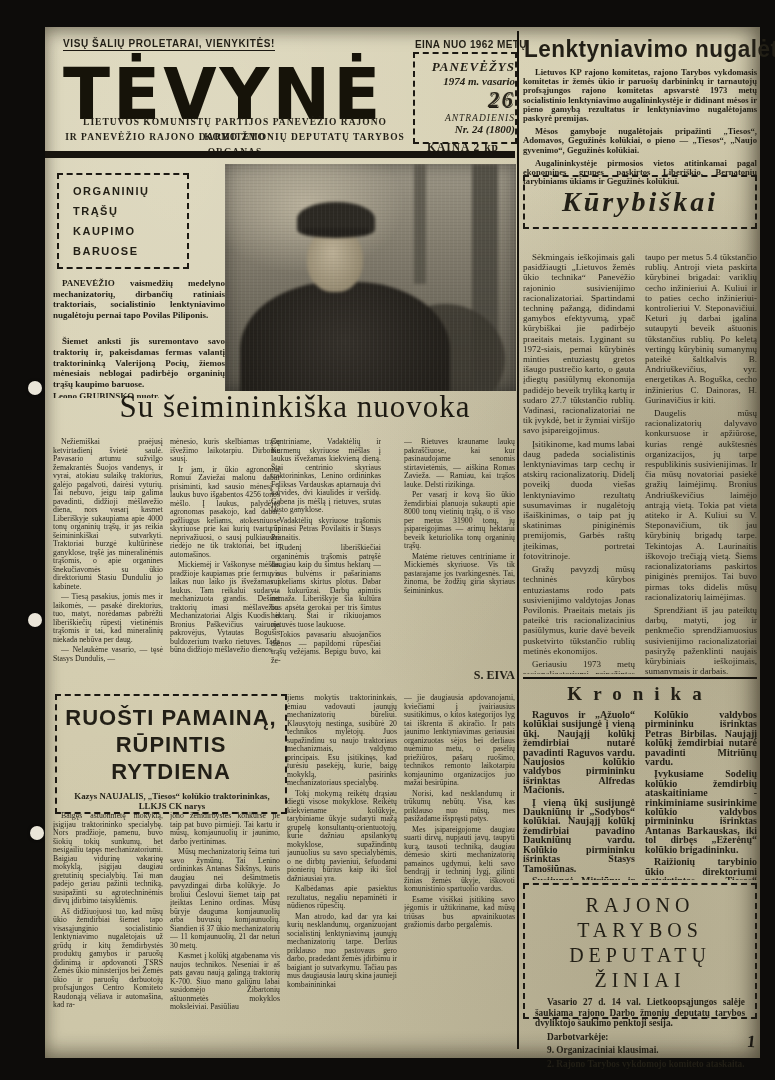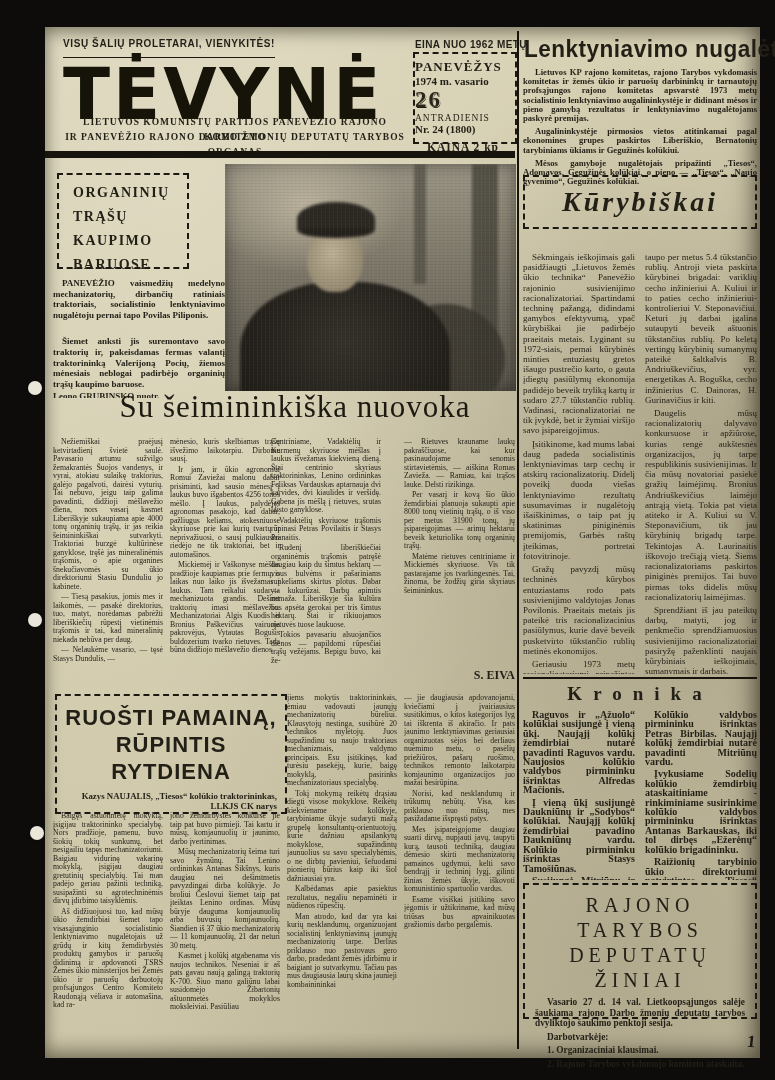--- a/index.html
+++ b/index.html
@@ -11,41 +11,41 @@
            radial-gradient(ellipse at 80% 90%, rgba(60,50,30,.18), transparent 60%),
            radial-gradient(ellipse at 95% 40%, rgba(70,60,40,.22), transparent 45%),
            linear-gradient(160deg,#d9d3b6 0%,#d3ccae 45%,#c9c2a4 100%);
          box-shadow: inset -10px 0 22px rgba(20,15,5,.35), inset 0 -8px 18px rgba(20,15,5,.25), inset 0 6px 14px rgba(20,15,5,.2);
          color:#221f16;}
   .abs{position:absolute;}
   .sans{font-family:"Liberation Sans",sans-serif;}
   .hole{position:absolute;width:14px;height:14px;border-radius:50%;background:#eae6d9;box-shadow:0 0 3px rgba(0,0,0,.6);}
 
   
-  .slogan{font-weight:bold;font-size:10px;letter-spacing:.6px;border-bottom:1.5px solid #1c1913;padding-bottom:8px;}
+  .slogan{font-weight:bold;font-size:10px;letter-spacing:.6px;border-bottom:1.5px solid #1c1913;padding-bottom:1px;}
   .since{font-weight:bold;font-size:10px;letter-spacing:.4px;}
   .logo{font-family:"DejaVu Sans",sans-serif;font-weight:bold;font-size:69px;line-height:78px;
         letter-spacing:3px;color:#161309;transform:scaleY(1.04);transform-origin:left top;}
   .subtitle{font-weight:bold;font-size:9.5px;letter-spacing:1px;text-align:center;line-height:15px;}
-  .issuebox{border:2.5px dashed #1c1913;text-align:left;padding-top:5px;}
+  .issuebox{border:2.5px dashed #1c1913;text-align:right;padding-top:5px;font-style:italic;}
   .issuebox .city{font-weight:bold;font-size:13px;letter-spacing:1px;}
   .issuebox .date{font-weight:bold;font-size:11px;}
   .issuebox .day{font-weight:bold;font-size:23px;line-height:26px;letter-spacing:2px;color:#2a261c;
                  text-shadow:1px 0 0 #d3ccae,-1px 0 0 #d3ccae,1px 1px 0 #1c1913;}
   .issuebox .weekday{font-size:9.5px;letter-spacing:1px;}
   .issuebox .number{font-size:11px;font-weight:bold;}
   .price{font-weight:bold;font-size:11.5px;letter-spacing:1px;text-align:center;}
   .bar{background:#17140e;}
 
   
   .zig{border:2.5px dashed #1c1913;}
 
   .box-organic{padding:10px 0 0 14px;}
-  .box-organic p{margin:0 0 8px 0;font-family:Liberation Serif, serif;font-weight:bold;
-                 font-size:14px;letter-spacing:1.5px;text-indent:0;}
+  .box-organic p{margin:0 0 8px 0;font-family:Liberation Sans, sans-serif;font-weight:bold;
+                 font-size:11px;letter-spacing:1.5px;text-indent:0;}
 
   .caption p{margin:16px 0 2px 0;text-align:justify;text-indent:9px;font-weight:bold;
              font-size:9px;line-height:10.6px;}
   .credit{font-weight:bold;font-size:9px;margin-top:1px;}
 
   
   .photo{background:linear-gradient(180deg,#9b9585 0%,#837d6e 35%,#5a564b 100%);overflow:hidden;
          box-shadow:inset 0 0 18px rgba(0,0,0,.45);}
   .photo .blurwrap{position:absolute;inset:0;filter:blur(1.6px);}
   .ph-light{position:absolute;left:-20px;top:-30px;width:200px;height:140px;border-radius:50%;
@@ -89,21 +89,21 @@
   .dep-box{text-align:center;padding-top:8px;}
   .dep-title{font-size:20px;letter-spacing:5px;line-height:25px;}
   .dep-text{text-align:left;padding:4px 10px 0 10px;}
   .dep-text p{margin:0 0 3px 0;text-align:justify;text-indent:12px;font-weight:bold;
               font-size:9.3px;line-height:10.6px;}
 
   
   .youth-box{text-align:center;padding-top:8px;}
   .youth-title{font-family:"Liberation Sans",sans-serif;font-weight:bold;font-size:22px;
                line-height:27px;letter-spacing:1px;}
-  .byline{font-weight:bold;font-size:8.8px;line-height:10px;text-align:right;padding:6px 8px 0 10px;}
+  .byline{font-weight:bold;font-size:8.8px;line-height:10px;text-align:center;padding:6px 8px 0 10px;}
   .pagemark{color:#1a1812;font-weight:bold;font-size:17px;transform:rotate(6deg);}
 </style>
 </head>
 <body>
 
 <div class="scan">
   <div class="hole" style="left:28px;top:381px;"></div>
   <div class="hole" style="left:28px;top:613px;"></div>
   <div class="hole" style="left:30px;top:826px;"></div>
 
@@ -203,22 +203,22 @@
         <p>Norisi, kad nesklandumų ir trūkumų nebūtų. Visa, kas priklauso nuo mūsų, mes pasižadame išspręsti patys.</p>
         <p>Mes įsipareigojome daugiau suarti dirvų, nupjauti javų, taupyti kurą, tausoti techniką, daugiau dėmesio skirti mechanizatorių pamainos ugdymui, kelti savo bendrąjį ir techninį lygį, gilinti žinias žemės ūkyje, iškovoti komunistinio spartuolio vardus.</p>
         <p>Esame visiškai įsitikinę savo jėgomis ir užtikriname, kad mūsų triūsas bus apvainikuotas gražiomis darbo pergalėmis.</p>
       </div>
 
     <div class="abs vrule" style="left:472px;top:4px;width:2px;height:1018px;"></div>
 
     <div class="abs r-head" style="left:479px;top:9px;width:234px;">Lenktyniavimo nugalėtojai</div>
     <div class="abs intro" style="left:478px;top:41px;width:234px;">
         <p>Lietuvos KP rajono komitetas, rajono Tarybos vykdomasis komitetas ir žemės ūkio ir paruošų darbininkų ir tarnautojų profsąjungos rajono komitetas apsvarstė 1973 metų socialistinio lenktyniavimo augalininkystėje ir didinant mėsos ir pieno gamybą rezultatus ir lenktyniavimo nugalėtojams paskyrė premijas.</p>
+        <p>Mėsos gamyboje nugalėtojais pripažinti „Tiesos“, Adomavos, Gegužinės kolūkiai, o pieno — „Tiesos“, „Naujo gyvenimo“, Gegužinės kolūkiai.</p>
         <p>Augalininkystėje pirmosios vietos atitinkamai pagal ekonomines grupes paskirtos Liberiškio, Bernatonių tarybiniams ūkiams ir Gegužinės kolūkiui.</p>
-        <p>Mėsos gamyboje nugalėtojais pripažinti „Tiesos“, Adomavos, Gegužinės kolūkiai, o pieno — „Tiesos“, „Naujo gyvenimo“, Gegužinės kolūkiai.</p>
       </div>
 
     <div class="abs zig kur-box" style="left:478px;top:148px;width:230px;height:50px;">
       <div class="kur-title">Kūrybiškai</div>
     </div>
     <div class="abs kbody colbox" style="left:478px;top:225px;width:112px;height:422px;">
         <p>Sėkmingais ieškojimais gali pasidžiaugti „Lietuvos žemės ūkio technika“ Panevėžio rajoninio susivienijimo racionalizatoriai. Spartindami techninę pažangą, didindami gamybos efektyvumą, ypač kūrybiškai jie padirbėjo praeitais metais. Lyginant su 1972-siais, pernai kūrybinės minties entuziastų gretos išaugo pustrečio karto, o gauta įdiegtų pasiūlymų ekonomija padidėjo beveik tryliką kartų ir sudaro 27.7 tūkstančio rublių. Vadinasi, racionalizatoriai ne tik įvykdė, bet ir žymiai viršijo savo įsipareigojimus.</p>
         <p>Įsitikinome, kad mums labai daug padeda socialistinis lenktyniavimas tarp cechų ir atskirų racionalizatorių. Didelį poveikį duoda viešas lenktyniavimo rezultatų susumavimas ir nugalėtojų išaiškinimas, o taip pat jų skatinimas piniginėmis premijomis, Garbės raštų įteikimas, portretai fotovitrinoje.</p>
         <p>Gražų pavyzdį mūsų techninės kūrybos entuziastams rodo pats susivienijimo valdytojas Jonas Povilonis. Praeitais metais jis pateikė tris racionalizacinius pasiūlymus, kurie davė beveik pusketvirto tūkstančio rublių metinės ekonomijos.</p>
         <p>Geriausiu 1973 metų racionalizatoriumi pripažintas cecho inžinierius S. Ulenskas. Jo sukurti ir pritaikyti septyni darbai su-</p>
@@ -244,20 +244,20 @@
         <p>Įvykusiame Sodelių kolūkio žemdirbių ataskaitiniame - rinkiminiame susirinkime kolūkio valdybos pirmininku išrinktas Antanas Barkauskas, iki tol dirbęs „Ežerėnų“ kolūkio brigadininku.</p>
         <p>Raižionių tarybinio ūkio direktoriumi patvirtintas „Tiesos“ kolūkio vyriausiasis zootechnikas Vytautas-Povilas Rusilas.</p>
       </div>
 
     <div class="abs zig dep-box" style="left:478px;top:856px;width:230px;height:124px;">
       <div class="dep-title">RAJONO TARYBOS</div>
       <div class="dep-title">DEPUTATŲ ŽINIAI</div>
       <div class="dep-text">
           <p>Vasario 27 d. 14 val. Lietkoopsąjungos salėje šaukiama rajono Darbo žmonių deputatų tarybos dvyliktojo šaukimo penktoji sesija.</p>
           <p>Darbotvarkėje:</p>
-          <p>1. Organizaciniai klausimai.</p>
+          <p>9. Organizaciniai klausimai.</p>
           <p>2. Rajono Tarybos vykdomojo komiteto ataskaita.</p>
         </div>
     </div>
 
     <div class="abs pagemark" style="left:702px;top:1005px;">1</div>
   </div>
 </div>
 
 </body></html>

